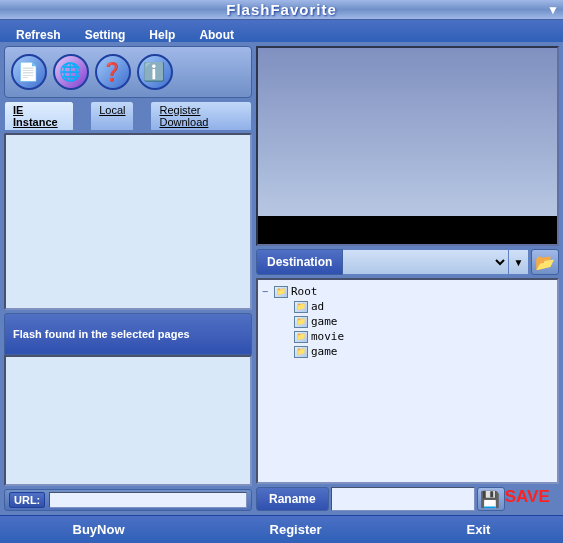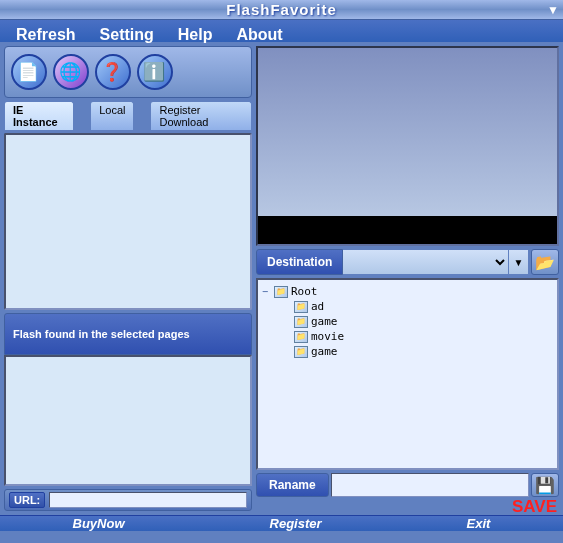--- a/index.html
+++ b/index.html
@@ -40,21 +40,21 @@
     #menu-bar {
       background: linear-gradient(to bottom, #4a70c4, #3060b8);
       height: 22px;
       display: flex;
       align-items: center;
       padding: 0 4px;
       gap: 0;
     }
     .menu-item {
       color: #fff;
-      font-size: 16px;
+      font-size: 12px;
       font-weight: bold;
       padding: 2px 12px;
       cursor: pointer;
       border-radius: 3px;
       margin-top: 8px;
     }
 
     
     #main {
       display: flex;
@@ -93,20 +93,21 @@
       align-items: center;
       justify-content: center;
       font-size: 18px;
       background: linear-gradient(135deg, #a0c8f8, #4070d0);
     }
 
     
     #tabs {
       display: flex;
       gap: 16px;
+      text-decoration: underline;
     }
     .tab {
       background: linear-gradient(to bottom, #c0d8f8, #90b0e8);
       border: 1px solid #6080c0;
       border-bottom: none;
       padding: 2px 8px;
       font-size: 11px;
       color: #000;
       cursor: pointer;
       border-radius: 3px 3px 0 0;
@@ -332,39 +333,38 @@
       color: #ff2020;
       font-weight: bold;
       font-size: 17px;
       text-align: right;
       padding-right: 2px;
     }
 
     
     #bottom-bar {
       background: linear-gradient(to bottom, #4a70c4, #3060b8);
-      height: 16px;
+      height: 28px;
       display: flex;
       align-items: center;
       justify-content: space-around;
       border-top: 1px solid #2040a0;
-      font-style: italic;
     }
     .bottom-btn {
       color: #fff;
       font-weight: bold;
       font-size: 13px;
       cursor: pointer;
       padding: 2px 20px;
     }
 
     
     #rename-save-area {
       display: flex;
-      flex-direction: column;
+      flex-direction: row;
     }
     #save-row {
       display: flex;
       justify-content: flex-end;
       height: 14px;
     }
   </style>
 </head>
 <body>
 

